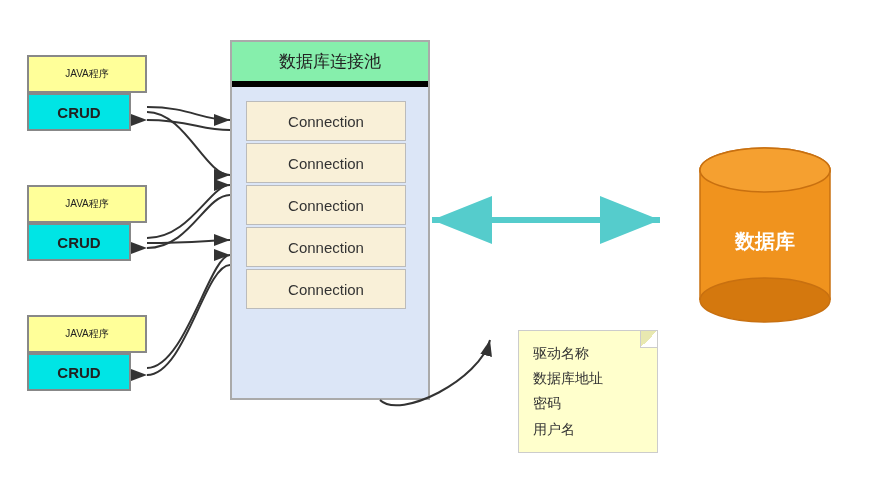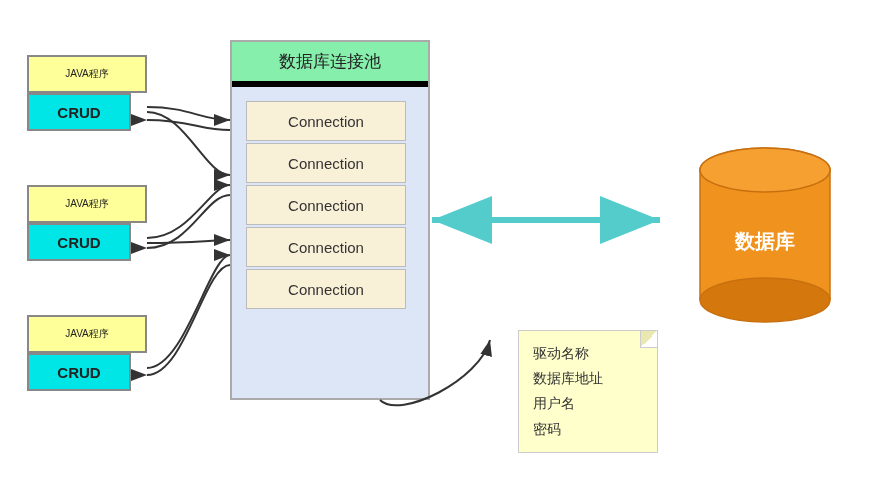--- a/index.html
+++ b/index.html
@@ -159,22 +159,22 @@
     <ellipse cx="75" cy="160" rx="65" ry="22" fill="#d4780e" stroke="#c87010" stroke-width="1.5"></ellipse>
     <line x1="10" y1="30" x2="10" y2="160" stroke="#c87010" stroke-width="1.5"></line>
     <line x1="140" y1="30" x2="140" y2="160" stroke="#c87010" stroke-width="1.5"></line>
     <ellipse cx="75" cy="30" rx="65" ry="22" fill="#f5a030" stroke="#c87010" stroke-width="1.5"></ellipse>
     <text x="75" y="108" text-anchor="middle" font-size="20" font-weight="bold" fill="#fff" font-family="Microsoft YaHei, SimHei, Arial, sans-serif">数据库</text>
   </svg>
 
   <div class="note-box">
     <div>驱动名称</div>
     <div>数据库地址</div>
+    <div>密码</div>
     <div>用户名</div>
-    <div>密码</div>
   </div>
 
   <svg class="diagram-svg">
 
     <defs>
       <marker id="arrowhead" markerWidth="8" markerHeight="6" refX="8" refY="3" orient="auto">
         <polygon points="0 0, 8 3, 0 6" fill="#333"></polygon>
       </marker>
       <marker id="arrowhead-left" markerWidth="8" markerHeight="6" refX="0" refY="3" orient="auto">
         <polygon points="8 0, 0 3, 8 6" fill="#333"></polygon>

